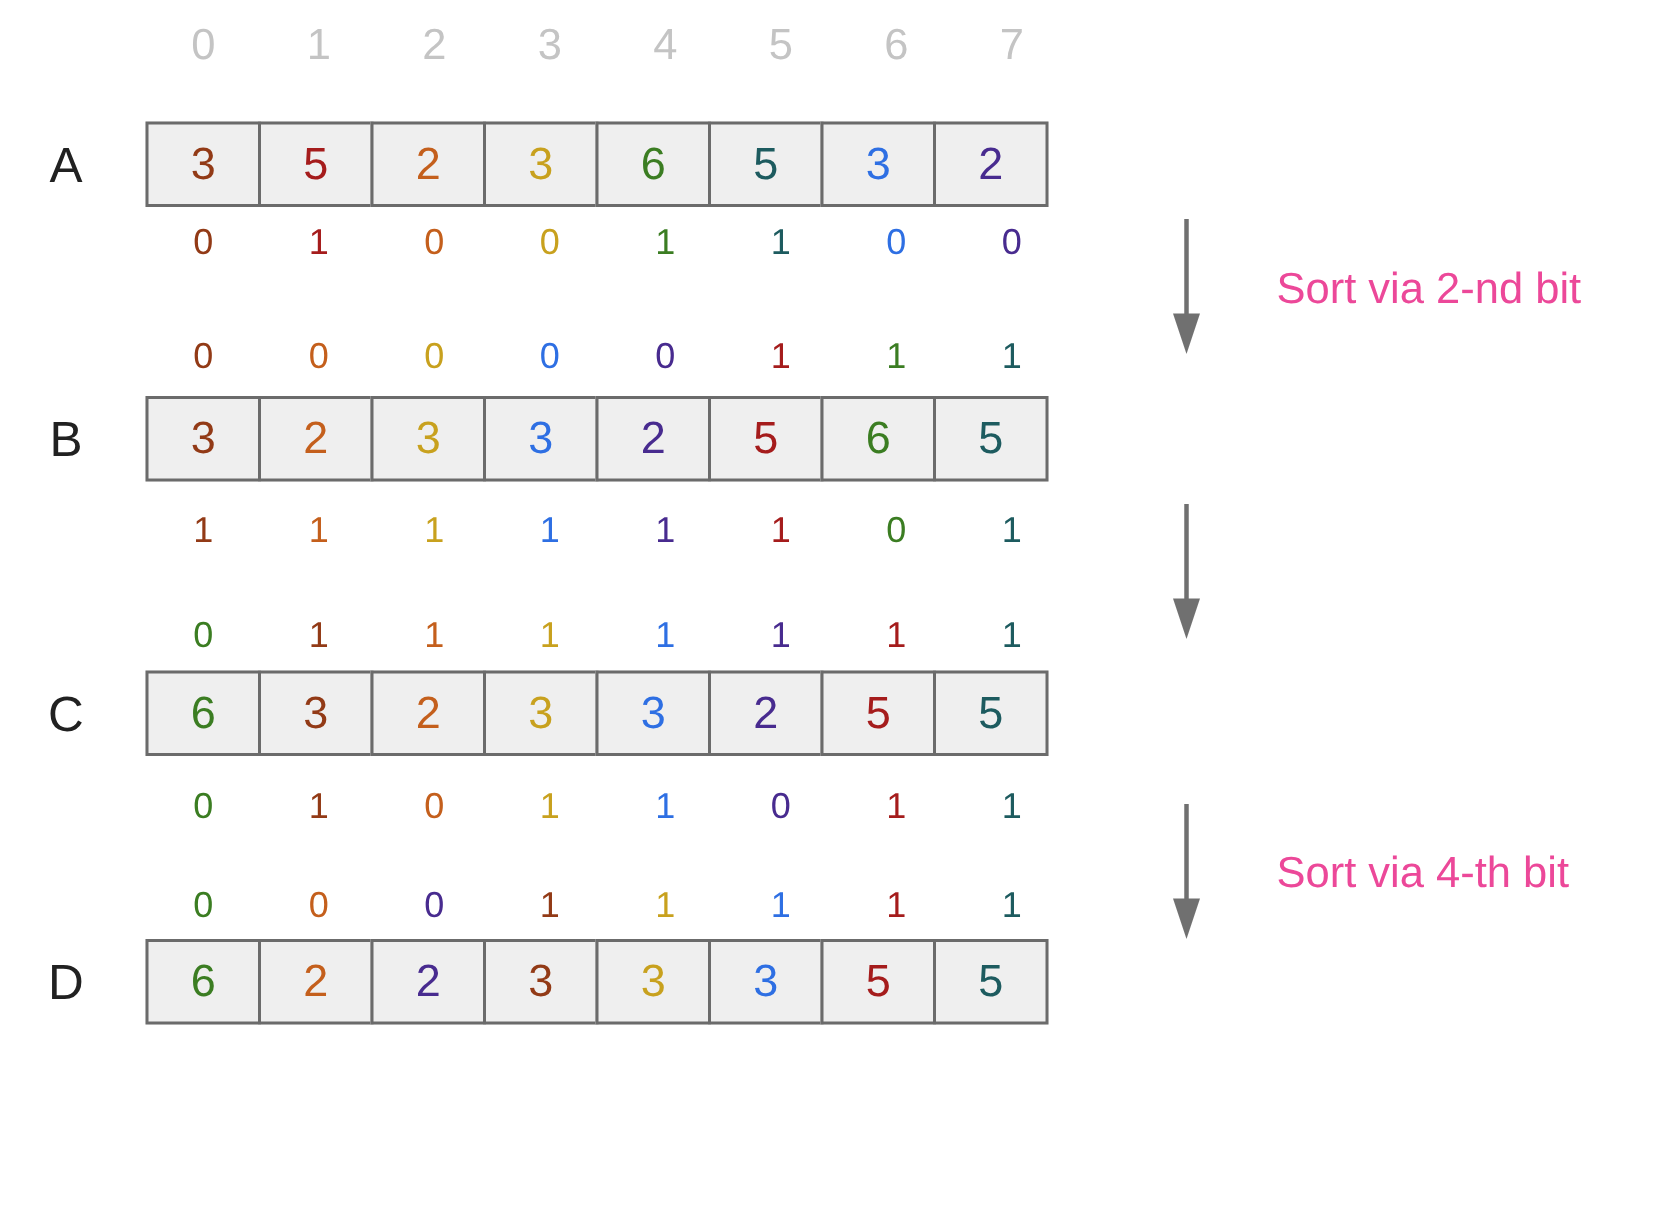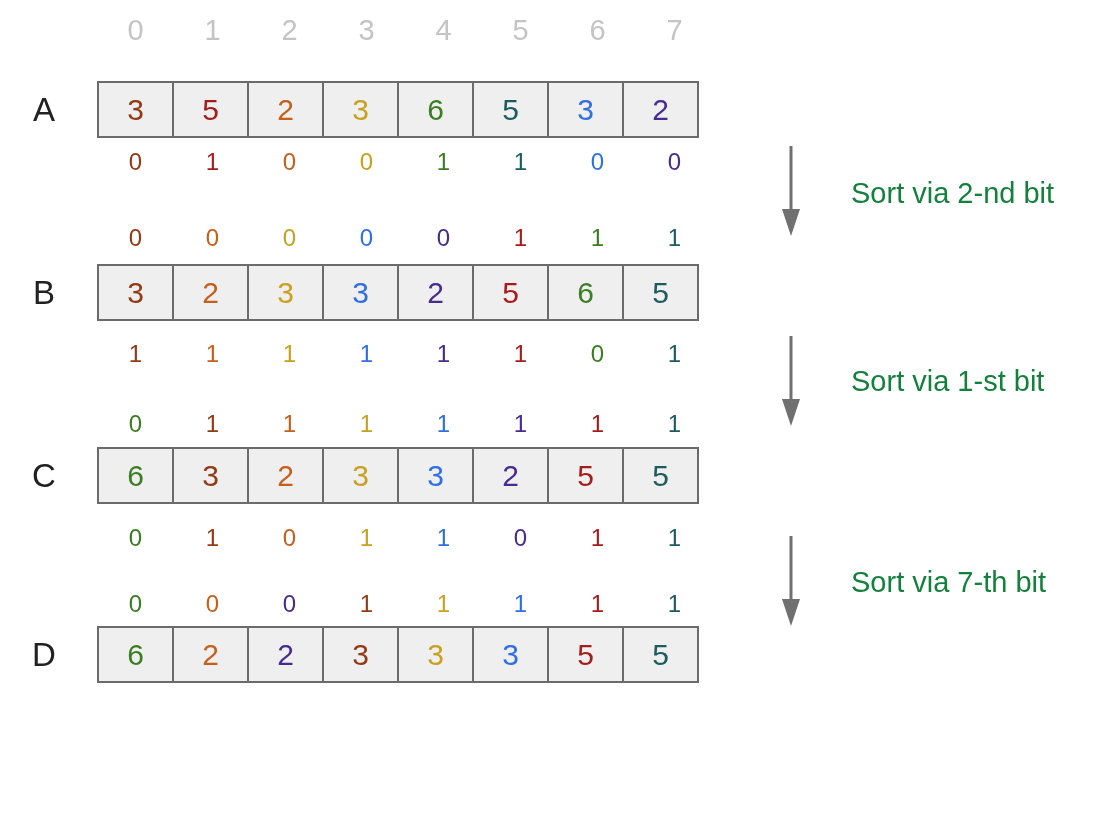--- a/index.html
+++ b/index.html
@@ -20,21 +20,21 @@
     align-items:center; justify-content:center; font-size:30px;
   }
   .cell:first-child { margin-left:0; }
   .bits { position:absolute; left:97px; width:616px; height:30px; display:flex; }
   .bits span { width:77px; text-align:center; font-size:24px; line-height:30px; }
   .y-idx{top:12px} .y-a{top:81px} .y-b0{top:147px} .y-b1{top:223px}
   .y-B{top:264px} .y-b2{top:339px} .y-b3{top:409px} .y-C{top:447px}
   .y-b4{top:523px} .y-b5{top:589px} .y-D{top:626px}
   .arrow { position:absolute; left:775px; width:32px; height:96px; }
   .ar1{top:143px} .ar2{top:333px} .ar3{top:533px}
-  .arrowlabel { position:absolute; left:851px; line-height:40px; font-size:29px; color:#15803d; white-space:nowrap; }
+  .arrowlabel { position:absolute; left:851px; line-height:40px; font-size:29px; color:#ec4899; white-space:nowrap; }
   .al1{top:173px} .al2{top:361px} .al3{top:562px}
   .caption {
     position:absolute; left:80px; top:725px; width:616px; height:44px;
     text-align:center; font-size:30px; line-height:44px; color:#212121;
   }
 </style>
 </head>
 <body>
 
 <div class="stage">
@@ -164,21 +164,20 @@
   <svg class="arrow ar1" viewBox="0 0 32 96">
     <line x1="16" y1="3" x2="16" y2="68" stroke="#707070" stroke-width="3"></line>
     <polygon points="16,93 7,66 25,66" fill="#707070"></polygon>
   </svg>
   <div class="arrowlabel al1">Sort via 2-nd bit</div>
 
   <svg class="arrow ar2" viewBox="0 0 32 96">
     <line x1="16" y1="3" x2="16" y2="68" stroke="#707070" stroke-width="3"></line>
     <polygon points="16,93 7,66 25,66" fill="#707070"></polygon>
   </svg>
-  <div class="arrowlabel al2">Sort via 1-st bit</div>
 
   <svg class="arrow ar3" viewBox="0 0 32 96">
     <line x1="16" y1="3" x2="16" y2="68" stroke="#707070" stroke-width="3"></line>
     <polygon points="16,93 7,66 25,66" fill="#707070"></polygon>
   </svg>
-  <div class="arrowlabel al3">Sort via 7-th bit</div>
+  <div class="arrowlabel al3">Sort via 4-th bit</div>
 
 </div>
 
 </body></html>

